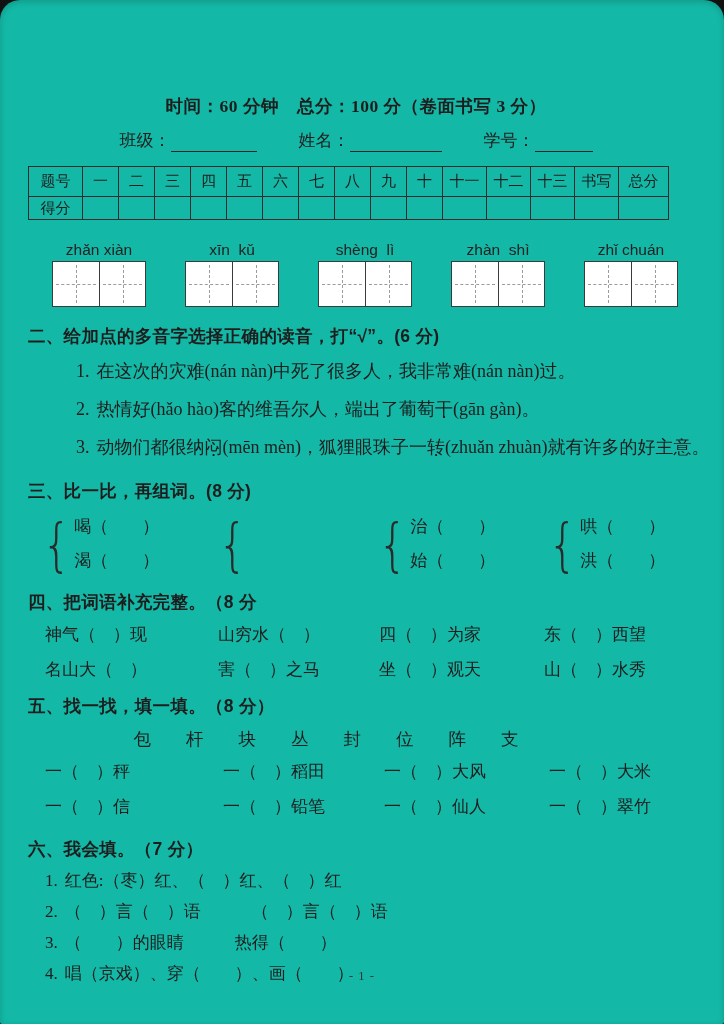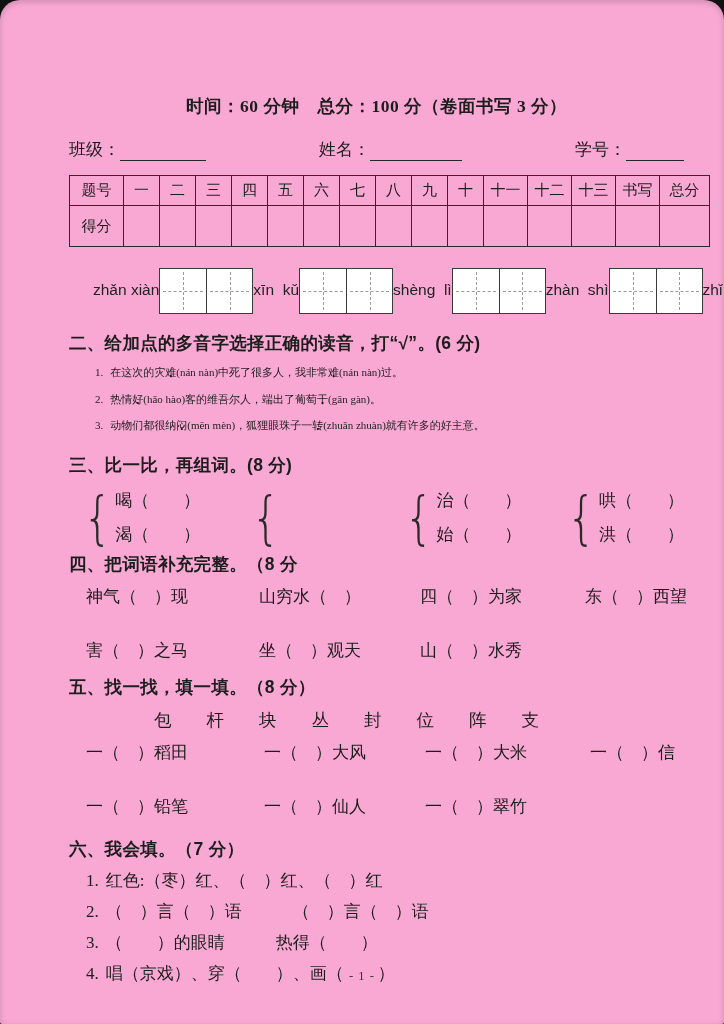--- a/index.html
+++ b/index.html
@@ -1,72 +1,72 @@
 <!DOCTYPE html>
 <html><head>
 <meta charset="utf-8">
 <style>
   * { margin:0; padding:0; box-sizing:border-box; }
   html,body { width:724px; height:1024px; }
   body { background:#111; font-family:"Liberation Serif", serif; color:#1d1d1d; position:relative; overflow:hidden; }
   .page {
     position:absolute; inset:0;
-    background:#f9a8d4;
+    background:#14b8a6;
     border-radius:20px 20px 2px 2px;
-    padding:94px 40px 0 69px;
+    padding:94px 40px 0 28px;
     box-shadow:inset 0 2px 6px rgba(0,0,0,0.18);
   }
   
   .meta {
     text-align:center; font-weight:700; font-size:17.5px; letter-spacing:0.5px;
     font-family:"Liberation Serif", serif;
   }
-  .fields { margin-top:20px; display:flex; justify-content:space-between; font-size:17px; }
+  .fields { margin-top:11px; display:flex; justify-content:center; font-size:17px; }
   .field { display:flex; align-items:flex-end; }
   .field + .field { margin-left:42px; }
   .uline { display:inline-block; border-bottom:1.6px solid #262626; height:16px; }
   .u-class { width:86px; } .u-name { width:92px; } .u-id { width:58px; }
 
   
   table.score { border-collapse:collapse; table-layout:fixed; width:640px; margin-top:14px;
     text-align:center; font-weight:400; font-size:15px; }
   table.score td { border:1.5px solid #2b2b2b; height:30px; overflow:hidden; }
-  table.score tr.scorerow td { height:41px; }
+  table.score tr.scorerow td { height:23px; }
 
   
   .sec-title { font-weight:700; font-size:17.5px; font-family:"Liberation Sans", sans-serif; letter-spacing:0.3px; }
   .sec { margin-top:0; }
 
   
   .pinyin-row { display:flex; justify-content:space-between; margin-top:7px; padding:0 6px 0 24px; }
-  .word { display:flex; flex-direction:row; align-items:center; }
+  .word { display:flex; flex-direction:column; align-items:center; }
   .pinyin { font-family:"Liberation Sans", sans-serif; font-size:15.5px; white-space:pre; margin-bottom:2px; color:#222; }
   .tzg { display:flex; border:1.8px solid #3a3a3a; background:#fff; }
   .cell { width:46px; height:44px; position:relative; }
   .cell + .cell { border-left:1.8px solid #3a3a3a; }
   .cell::before { content:""; position:absolute; left:50%; top:3px; bottom:3px; border-left:1.2px dashed #9b9b9b; }
   .cell::after { content:""; position:absolute; top:50%; left:3px; right:3px; border-top:1.2px dashed #9b9b9b; }
 
   
-  .q-line { margin-left:26px; margin-top:9px; font-size:11px; line-height:1.6; white-space:nowrap; }
+  .q-line { margin-left:48px; margin-top:9px; font-size:18px; line-height:1.6; white-space:nowrap; }
   .qnum { margin-right:7px; }
   .dotted { position:relative; }
   .dotted::after { content:"•"; position:absolute; left:50%; transform:translateX(-50%);
     bottom:-0.62em; font-size:9px; color:#111; }
 
   
   .brace-row { display:flex; margin-top:12px; margin-left:14px; }
   .bigroup { display:flex; align-items:center; }
   .brace::before { content:"{"; display:inline-block; font-family:"DejaVu Sans", sans-serif;
     font-weight:100; font-size:46px; transform:scaleY(1.25); color:#2a2a2a; line-height:1; }
   .bicol { display:flex; flex-direction:column; gap:11px; font-size:17px; margin-left:3px; }
   .bicol span { min-height:22px; white-space:pre; }
 
   
-  .fill-grid { display:grid; margin-left:17px; margin-top:9px; row-gap:31px; font-size:17px; }
+  .fill-grid { display:grid; margin-left:17px; margin-top:9px; row-gap:12px; font-size:17px; }
   .g4 { grid-template-columns:173px 161px 165px auto; }
   .g5 { grid-template-columns:178px 161px 165px auto; }
   .fill-grid span { white-space:pre; }
 
   
   .bank { display:flex; justify-content:center; gap:35px; margin-top:9px; font-size:17.5px; padding-right:60px; }
 
   
   .s6-line { margin-left:17px; margin-top:8px; font-size:17px; white-space:pre; }
 
@@ -234,46 +234,48 @@
       <div class="bigroup">
         <span class="brace"></span>
         <div class="bicol">
           <span>哄（　　）</span>
           <span>洪（　　）</span>
         </div>
       </div>
     </div>
   </div>
 
-  <div class="sec" style="margin-top:6px">
+  <div class="sec" style="margin-top:18px">
     <div class="sec-title">四、把词语补充完整。（8 分</div>
     <div class="fill-grid g4">
       <span>神气（　）现</span>
       <span>山穷水（　）</span>
       <span>四（　）为家</span>
       <span>东（　）西望</span>
+      <span>名山大（　）</span>
       <span>害（　）之马</span>
       <span>坐（　）观天</span>
       <span>山（　）水秀</span>
     </div>
   </div>
 
   <div class="sec" style="margin-top:13px">
     <div class="sec-title">五、找一找，填一填。（8 分）</div>
     <div class="bank">
       <span>包</span>
       <span>杆</span>
       <span>块</span>
       <span>丛</span>
       <span>封</span>
       <span>位</span>
       <span>阵</span>
       <span>支</span>
     </div>
     <div class="fill-grid g5">
+      <span>一（　）秤</span>
       <span>一（　）稻田</span>
       <span>一（　）大风</span>
       <span>一（　）大米</span>
       <span>一（　）信</span>
       <span>一（　）铅笔</span>
       <span>一（　）仙人</span>
       <span>一（　）翠竹</span>
     </div>
   </div>
 

